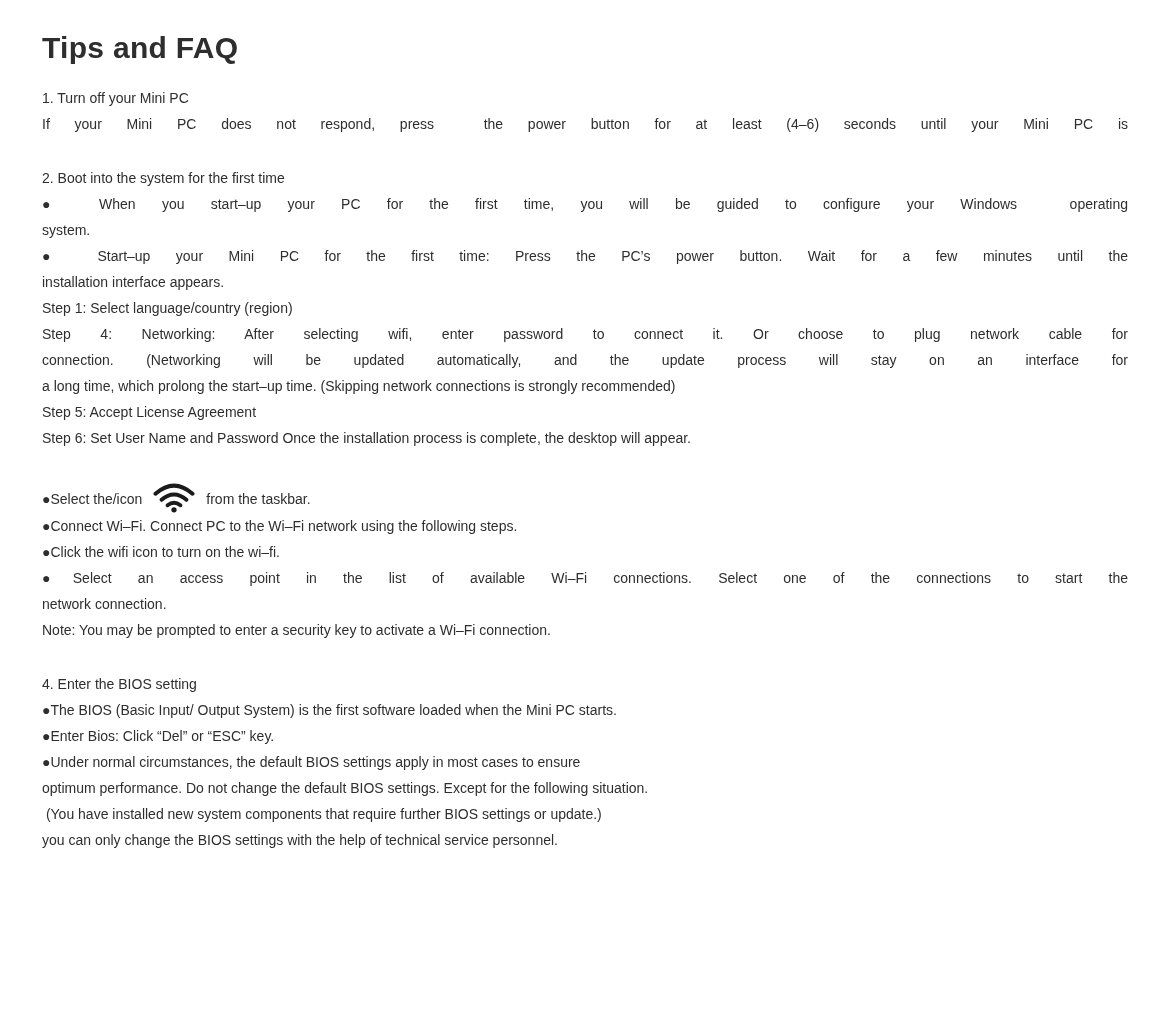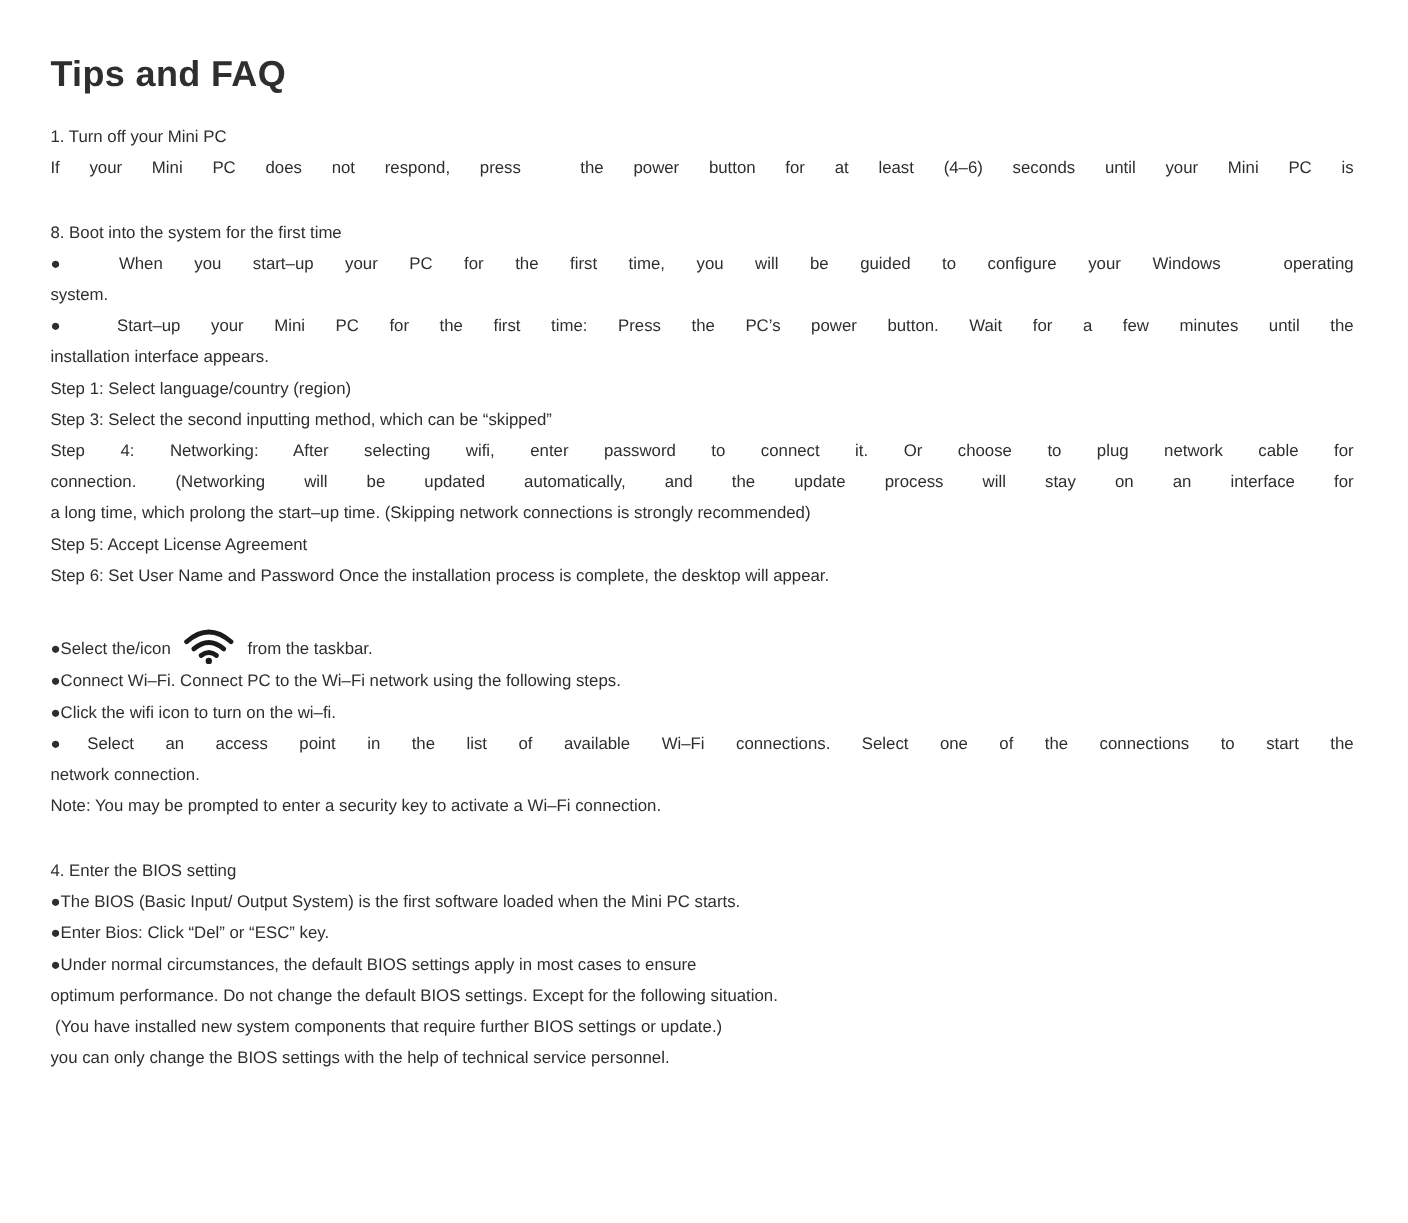--- a/index.html
+++ b/index.html
@@ -2,21 +2,21 @@
 <html style="--text: #2e2e2e; --bg: #ffffff;"><head>
 <meta charset="utf-8">
 <style>
   html, body { margin: 0; padding: 0; }
   body { background: var(--bg, #ffffff); }
   .page {
     position: relative;
     width: 1173px;
     height: 954px;
     box-sizing: border-box;
-    padding: 46px 45px 0 42px;
+    padding: 31px 45px 0 42px;
     background: var(--bg, #ffffff);
     color: var(--text, #2e2e2e);
     font-family: "Liberation Sans", sans-serif;
     overflow: hidden;
   }
   .page-title {
     font-size: 30px;
     line-height: 34px;
     font-weight: bold;
     margin: 0 0 20px 0;
@@ -45,27 +45,26 @@
 <body>
 
 <div class="page">
   <h1 class="page-title">Tips and FAQ</h1>
   <div class="document-body">
       <div class="section">
         <div class="line">1. Turn off your Mini PC</div>
         <div class="line just">If your Mini PC does not respond, press  the power button for at least (4–6) seconds until your Mini PC is</div>
       </div>
       <div class="section">
-        <div class="line">8. Boot into the system for the first time</div>
+        <div class="line">2. Boot into the system for the first time</div>
         <div class="line just">● When you start–up your PC for the first time, you will be guided to configure your Windows  operating</div>
         <div class="line">system.</div>
         <div class="line just">● Start–up your Mini PC for the first time: Press the PC’s power button. Wait for a few minutes until the</div>
         <div class="line">installation interface appears.</div>
         <div class="line">Step 1: Select language/country (region)</div>
-        <div class="line">Step 3: Select the second inputting method, which can be “skipped”</div>
         <div class="line just">Step 4: Networking: After selecting wifi, enter password to connect it. Or choose to plug network cable for</div>
         <div class="line just">connection. (Networking will be updated automatically, and the update process will stay on an interface for</div>
         <div class="line">a long time, which prolong the start–up time. (Skipping network connections is strongly recommended)</div>
         <div class="line">Step 5: Accept License Agreement</div>
         <div class="line">Step 6: Set User Name and Password Once the installation process is complete, the desktop will appear.</div>
       </div>
       <div class="section">
         <div class="line"><span>●Select the/icon</span><svg class="wifi-icon" width="46" height="34" viewBox="0 0 24 18" aria-hidden="true">
     <g fill="none" stroke="#1b1b1b" stroke-width="2.1" stroke-linecap="round">
       <path d="M2.2,7.8 Q12,-0.8 21.8,7.8"></path>

